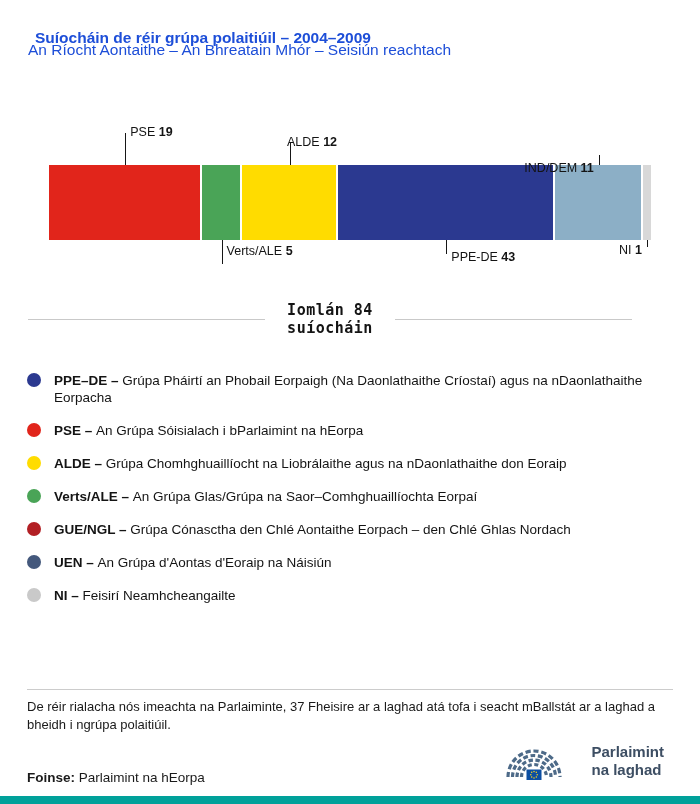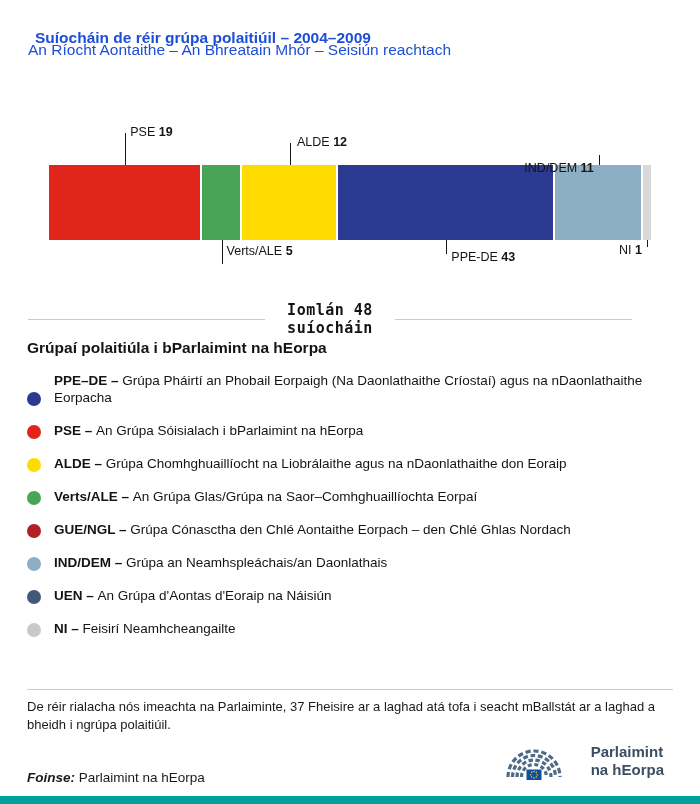--- a/index.html
+++ b/index.html
@@ -15,28 +15,28 @@
   .tick{position:absolute;width:1px;background:#161616;}
   .callout-label{position:absolute;font-size:12.5px;color:#141414;white-space:nowrap;line-height:15px;}
   .callout-label b{font-weight:bold;}
 
   .total-row{position:absolute;left:28px;top:301px;width:604px;display:flex;align-items:center;gap:22px;}
   .hline{flex:1;height:1px;background:#c9c9c9;}
   .total-text{font-family:"DejaVu Sans Mono", monospace;font-weight:bold;font-size:15px;line-height:18px;text-align:center;color:#141414;letter-spacing:0.5px;}
 
   .legend-heading{position:absolute;left:27px;top:339px;font-size:15.5px;font-weight:bold;color:#141414;margin:0;}
   .legend{position:absolute;left:27px;top:372px;width:642px;display:flex;flex-direction:column;gap:16px;}
-  .legend-item{display:flex;gap:13px;font-size:13.5px;line-height:17px;color:#141414;align-items:flex-end;}
+  .legend-item{display:flex;gap:13px;font-size:13.5px;line-height:17px;color:#141414;align-items:flex-start;}
   .dot{width:14px;height:14px;border-radius:50%;flex:0 0 14px;margin-top:1px;}
   .legend-item b{font-weight:bold;}
 
   .footnote-divider{position:absolute;left:27px;top:689px;width:646px;height:1px;background:#cccccc;border:none;margin:0;}
   .footnote{position:absolute;left:27px;top:698px;width:648px;font-size:13px;line-height:18px;color:#1a1a1a;margin:0;}
   .source{position:absolute;left:27px;top:770px;font-size:13.5px;color:#1a1a1a;margin:0;}
-  .source b{font-weight:bold;font-style:italic;}
+  .source b{font-weight:bold;}
 
   .logo{position:absolute;right:36px;bottom:18px;display:flex;align-items:center;gap:28px;}
   .logo-text{font-size:15px;font-weight:bold;color:#3d4e63;line-height:18px;}
 
   .bottom-bar{position:absolute;left:0;bottom:0;width:100%;height:8px;background:#00a19a;}
 </style>
 </head>
 <body>
 
 <div class="page">
@@ -49,51 +49,46 @@
       <div class="seg" style="width: 6.66667%; background: rgb(74, 164, 87);"></div>
       <div class="seg" style="width: 16%; background: rgb(255, 220, 0);"></div>
       <div class="seg" style="width: 36%; background: rgb(43, 57, 144);"></div>
       <div class="seg" style="width: 14.6667%; background: rgb(140, 175, 198);"></div>
       <div class="seg" style="width: 1.33333%; background: rgb(216, 216, 216);"></div>
     </div>
 
   <div class="total-row">
     <div class="hline"></div>
     <div class="total-text">
-      <div>Iomlán 48</div>
+      <div>Iomlán 84</div>
       <div>suíocháin</div>
     </div>
     <div class="hline"></div>
   </div>
 
-  <h3 class="legend-heading">Grúpaí polaitiúla i bParlaimint na hEorpa</h3>
   <div class="legend" id="legend">
       <div class="legend-item">
         <span class="dot" style="background: rgb(43, 57, 144);"></span>
         <span><b>PPE–DE – </b><span>Grúpa Pháirtí an Phobail Eorpaigh (Na Daonlathaithe Críostaí) agus na nDaonlathaithe Eorpacha</span></span>
       </div>
       <div class="legend-item">
         <span class="dot" style="background: rgb(225, 37, 27);"></span>
         <span><b>PSE – </b><span>An Grúpa Sóisialach i bParlaimint na hEorpa</span></span>
       </div>
       <div class="legend-item">
         <span class="dot" style="background: rgb(255, 220, 0);"></span>
         <span><b>ALDE – </b><span>Grúpa Chomhghuaillíocht na Liobrálaithe agus na nDaonlathaithe don Eoraip</span></span>
       </div>
       <div class="legend-item">
         <span class="dot" style="background: rgb(74, 164, 87);"></span>
         <span><b>Verts/ALE – </b><span>An Grúpa Glas/Grúpa na Saor–Comhghuaillíochta Eorpaí</span></span>
       </div>
       <div class="legend-item">
         <span class="dot" style="background: rgb(178, 31, 36);"></span>
         <span><b>GUE/NGL – </b><span>Grúpa Cónasctha den Chlé Aontaithe Eorpach – den Chlé Ghlas Nordach</span></span>
-      </div>
-      <div class="legend-item">
-        <span class="dot" style="background: rgb(140, 175, 198);"></span>
-        <span><b>IND/DEM – </b><span>Grúpa an Neamhspleáchais/an Daonlathais</span></span>
       </div>
       <div class="legend-item">
         <span class="dot" style="background: rgb(68, 88, 124);"></span>
         <span><b>UEN – </b><span>An Grúpa d'Aontas d'Eoraip na Náisiún</span></span>
       </div>
       <div class="legend-item">
         <span class="dot" style="background: rgb(201, 201, 201);"></span>
         <span><b>NI – </b><span>Feisirí Neamhcheangailte</span></span>
       </div>
     </div>
@@ -120,30 +115,30 @@
             <circle cx="31.3" cy="41.1" r="0.75"></circle>
           <circle cx="29" cy="42" r="0.75"></circle>
             <circle cx="26.7" cy="41.1" r="0.75"></circle>
           <circle cx="25.8" cy="38.7" r="0.75"></circle>
             <circle cx="26.7" cy="36.3" r="0.75"></circle>
         </g>
       </svg>
     </span>
     <span class="logo-text">
       <div>Parlaimint</div>
-      <div>na hEorpa</div>
+      <div>na laghad</div>
     </span>
   </div>
 
   <div class="bottom-bar" style="background: rgb(0, 161, 154);"></div>
 <div class="tick" style="left: 125.253px; height: 32px; top: 133px;"></div>
     <div class="callout-label" style="top: 125px; left: 130.253px;"><span>PSE </span><b>19</b></div>
     <div class="tick" style="left: 221.573px; height: 24px; top: 240px;"></div>
     <div class="callout-label" style="top: 244px; left: 226.573px;"><span>Verts/ALE </span><b>5</b></div>
     <div class="tick" style="left: 289.8px; height: 22px; top: 143px;"></div>
-    <div class="callout-label" style="top: 135px; left: 297px;"><span>ALDE </span><b>12</b></div>
+    <div class="callout-label" style="top: 135px; left: 287px;"><span>ALDE </span><b>12</b></div>
     <div class="tick" style="left: 446.32px; height: 14px; top: 240px;"></div>
     <div class="callout-label" style="top: 250px; left: 451.32px;"><span>PPE-DE </span><b>43</b></div>
     <div class="tick" style="left: 598.827px; height: 10px; top: 155px;"></div>
     <div class="callout-label" style="top: 161px; right: 106.173px;"><span>IND/DEM </span><b>11</b></div>
     <div class="tick" style="left: 646.987px; height: 7px; top: 240px;"></div>
     <div class="callout-label" style="top: 243px; right: 58.0133px;"><span>NI </span><b>1</b></div>
   </div>
 
 </body></html>

